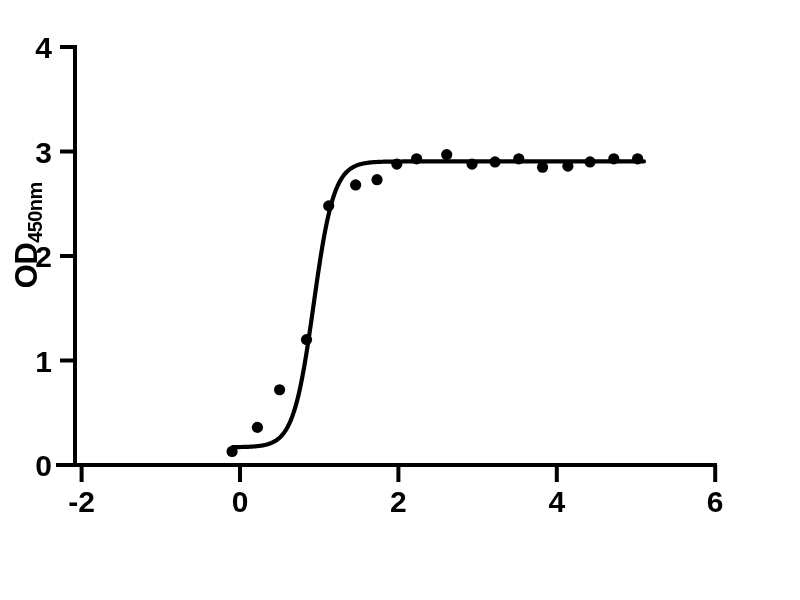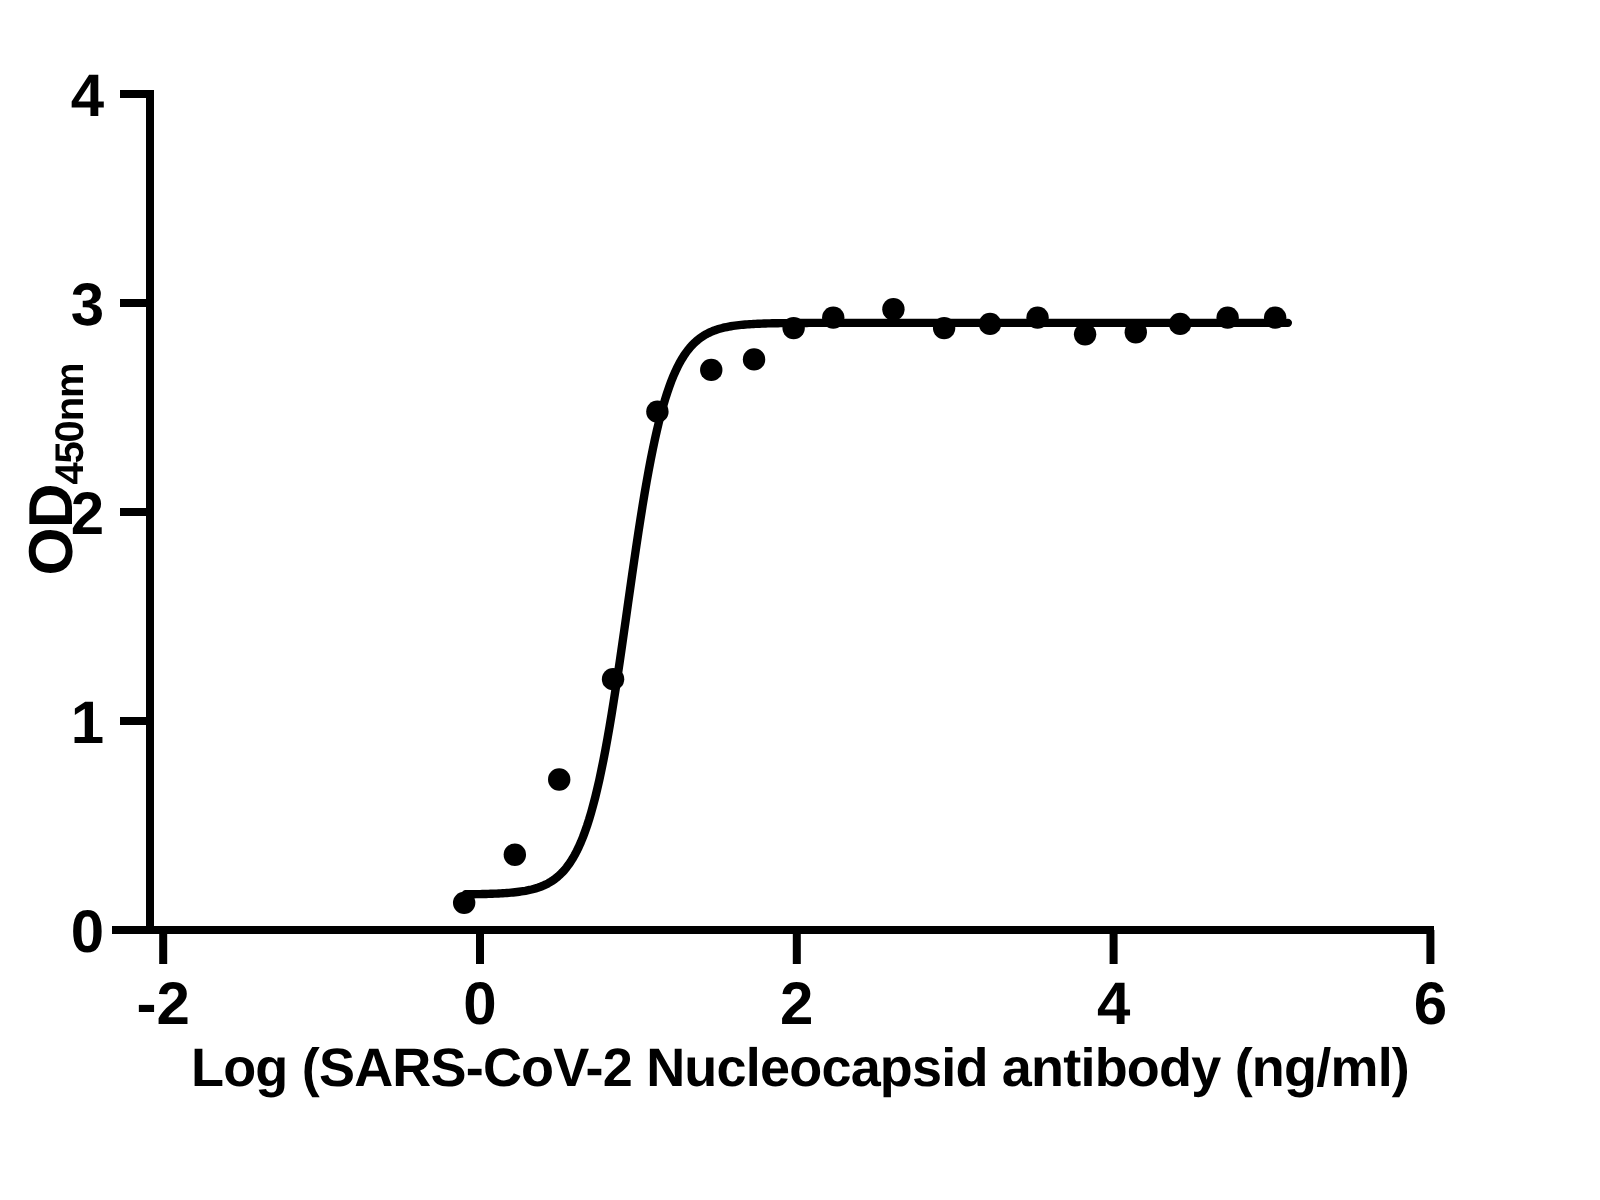--- a/index.html
+++ b/index.html
@@ -142,15 +142,14 @@
         <circle cx="495.02" cy="161.95" r="5.6" class="datapoint"></circle>
         <circle cx="518.78" cy="158.81" r="5.6" class="datapoint"></circle>
         <circle cx="542.54" cy="167.18" r="5.6" class="datapoint"></circle>
         <circle cx="567.89" cy="166.13" r="5.6" class="datapoint"></circle>
         <circle cx="590.06" cy="161.95" r="5.6" class="datapoint"></circle>
         <circle cx="613.82" cy="158.81" r="5.6" class="datapoint"></circle>
         <circle cx="637.58" cy="158.81" r="5.6" class="datapoint"></circle>
       </g>
   </svg>
 
-  <div class="xlabel">Log (SARS-CoV-2 Nucleocapsid antibody (ng/ml)</div>
 
 </div>
 
 </body></html>

